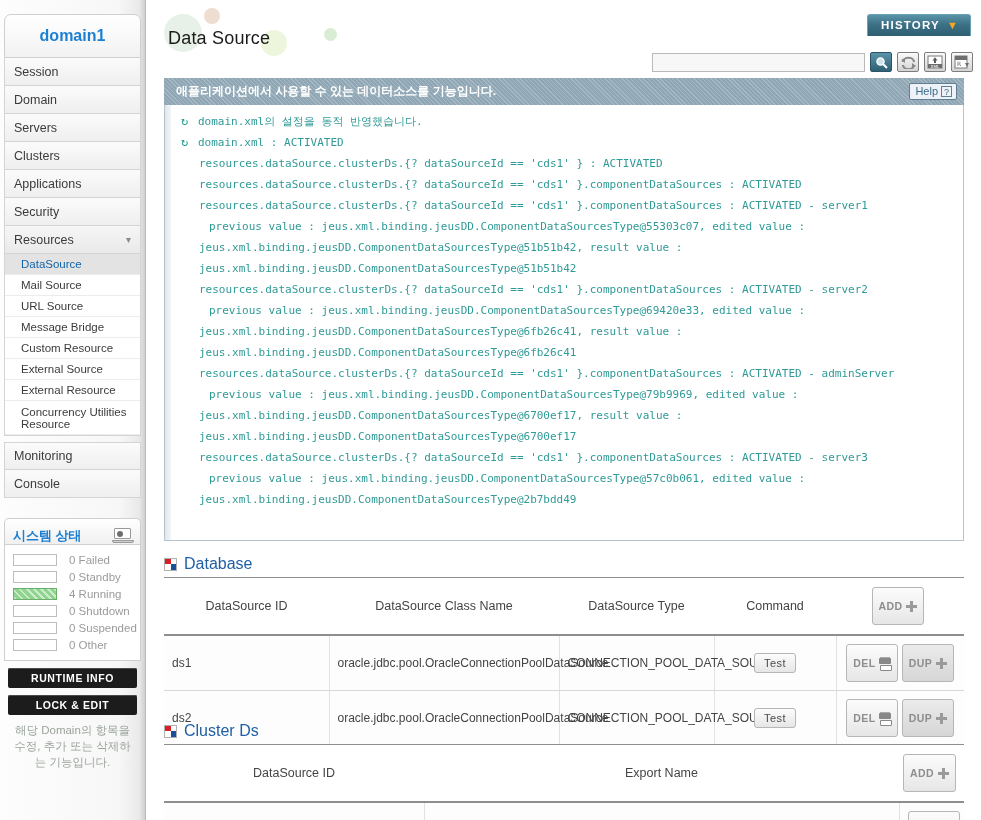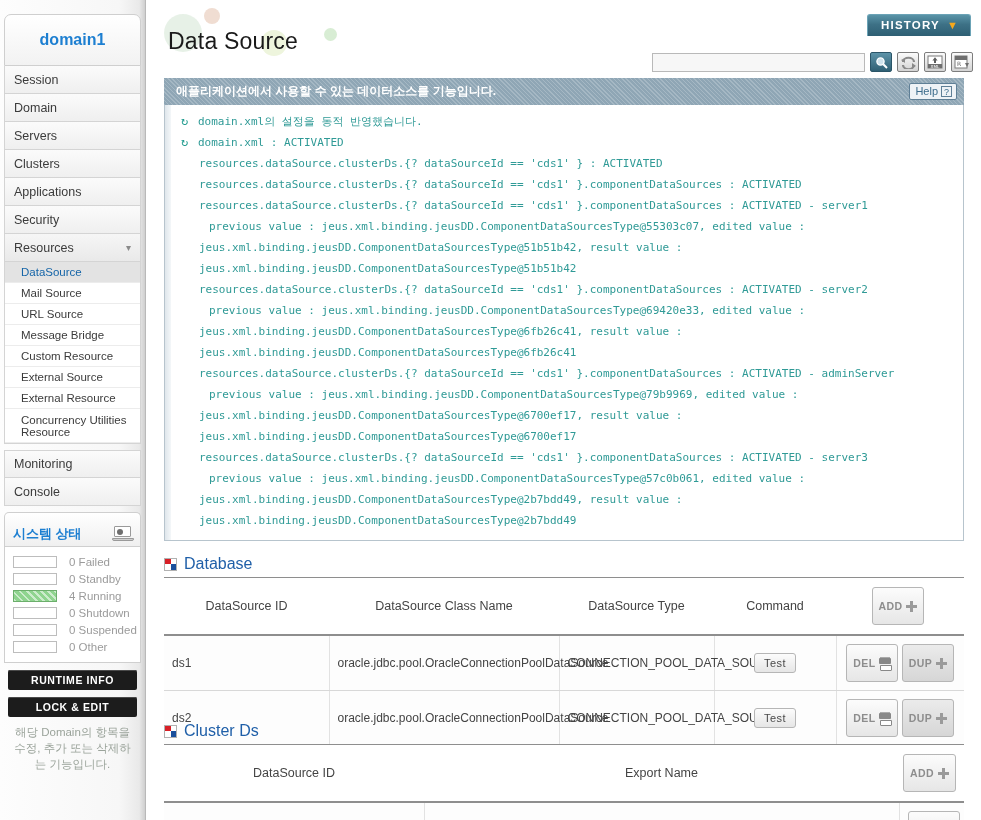--- a/index.html
+++ b/index.html
@@ -15,21 +15,21 @@
   #root { position: relative; width: 981px; height: 820px; }
 
   
   #sidebar {
     position: absolute; left: 0; top: 0; width: 146px; height: 820px;
     background: linear-gradient(to right,#fdfdfd 0%, #f7f7f7 82%, #e9e9e9 96%, #cfcfcf 100%);
     border-right: 1px solid #b9b9b9;
   }
   .domain-head {
     margin: 14px 4px 0 4px;
-    height: 52px;
+    height: 44px;
     border: 1px solid #cfcfcf;
     border-radius: 7px 7px 0 0;
     background: linear-gradient(to bottom,#ffffff,#f2f2f2);
     display: flex; align-items: center; justify-content: center;
   }
   .domain-head span {
     color: #1d7fd1; font-size: 16px; font-weight: bold;
   }
   .nav-item {
     margin: 0 4px; height: 28px;
@@ -48,21 +48,21 @@
   .sub-item {
     height: 21px; display: flex; align-items: center;
     padding: 0 0 0 16px; font-size: 11.5px; color: #3b3b3b;
     border-bottom: 1px solid #ececec; cursor: pointer;
   }
   .sub-item.active { background: #e3e3e3; color: #1565a8; }
   .sub-item.two-line { height: 34px; line-height: 12px; padding-top:1px; }
   .nav-gap { height: 6px; }
 
   .status-head {
-    margin: 6px 4px 0 4px; height: 34px;
+    margin: 20px 4px 0 4px; height: 26px;
     border: 1px solid #cfcfcf; border-bottom: none;
     border-radius: 5px 5px 0 0;
     background: linear-gradient(to bottom,#ffffff,#f0f0f0);
     display: flex; align-items: center; justify-content: space-between;
     padding: 8px 6px 0 8px;
   }
   .status-head b { color: #1d7fd1; font-size: 13px; }
   .laptop-icon {
     width: 22px; height: 15px; position: relative;
   }
@@ -105,21 +105,21 @@
     margin: 7px 10px 0 10px; text-align:center; color:#9aa39a;
     font-size: 11.5px; line-height: 16px;
   }
 
   
   #main { position:absolute; left:146px; top:0; width:835px; height:820px; background:#fff; }
 
   .page-title-wrap { position:relative; height:62px; }
   .page-title {
     position:absolute; left:22px; top:28px;
-    font-size: 23px; color:#1a1a1a; letter-spacing:.2px;text-align:right;
+    font-size: 18px; color:#1a1a1a; letter-spacing:.2px;text-align:right;
   }
   .deco { position:absolute; border-radius:50%; }
   .deco.c1 { left:18px; top:14px; width:38px; height:38px; background:#e3efe3; opacity:.85; }
   .deco.c2 { left:58px; top:8px; width:16px; height:16px; background:#f0ddd2; }
   .deco.c3 { left:115px; top:30px; width:26px; height:26px; background:#eef5dd; }
   .deco.c4 { left:178px; top:28px; width:13px; height:13px; background:#d8edd4; }
 
   .history-btn {
     position:absolute; right:10px; top:14px;
     padding: 4px 11px 5px 13px;
@@ -438,21 +438,20 @@
           <div class="log-line ind0">resources.dataSource.clusterDs.{? dataSourceId == 'cds1' }.componentDataSources : ACTIVATED - server2</div>
           <div class="log-line ind2">previous value : jeus.xml.binding.jeusDD.ComponentDataSourcesType@69420e33, edited value :</div>
           <div class="log-line ind0">jeus.xml.binding.jeusDD.ComponentDataSourcesType@6fb26c41, result value :</div>
           <div class="log-line ind0">jeus.xml.binding.jeusDD.ComponentDataSourcesType@6fb26c41</div>
           <div class="log-line ind0">resources.dataSource.clusterDs.{? dataSourceId == 'cds1' }.componentDataSources : ACTIVATED - adminServer</div>
           <div class="log-line ind2">previous value : jeus.xml.binding.jeusDD.ComponentDataSourcesType@79b9969, edited value :</div>
           <div class="log-line ind0">jeus.xml.binding.jeusDD.ComponentDataSourcesType@6700ef17, result value :</div>
           <div class="log-line ind0">jeus.xml.binding.jeusDD.ComponentDataSourcesType@6700ef17</div>
           <div class="log-line ind0">resources.dataSource.clusterDs.{? dataSourceId == 'cds1' }.componentDataSources : ACTIVATED - server3</div>
           <div class="log-line ind2">previous value : jeus.xml.binding.jeusDD.ComponentDataSourcesType@57c0b061, edited value :</div>
-          <div class="log-line ind0">jeus.xml.binding.jeusDD.ComponentDataSourcesType@2b7bdd49, result value :</div>
           <div class="log-line ind0">jeus.xml.binding.jeusDD.ComponentDataSourcesType@2b7bdd49</div>
         </div>
     </div>
 
     <div class="sec" style="top:551px;">
       <div class="sec-title">
         <span class="sec-icon">
             <i class="q1"></i>
             <i class="q2"></i>
             <i class="q3"></i>

